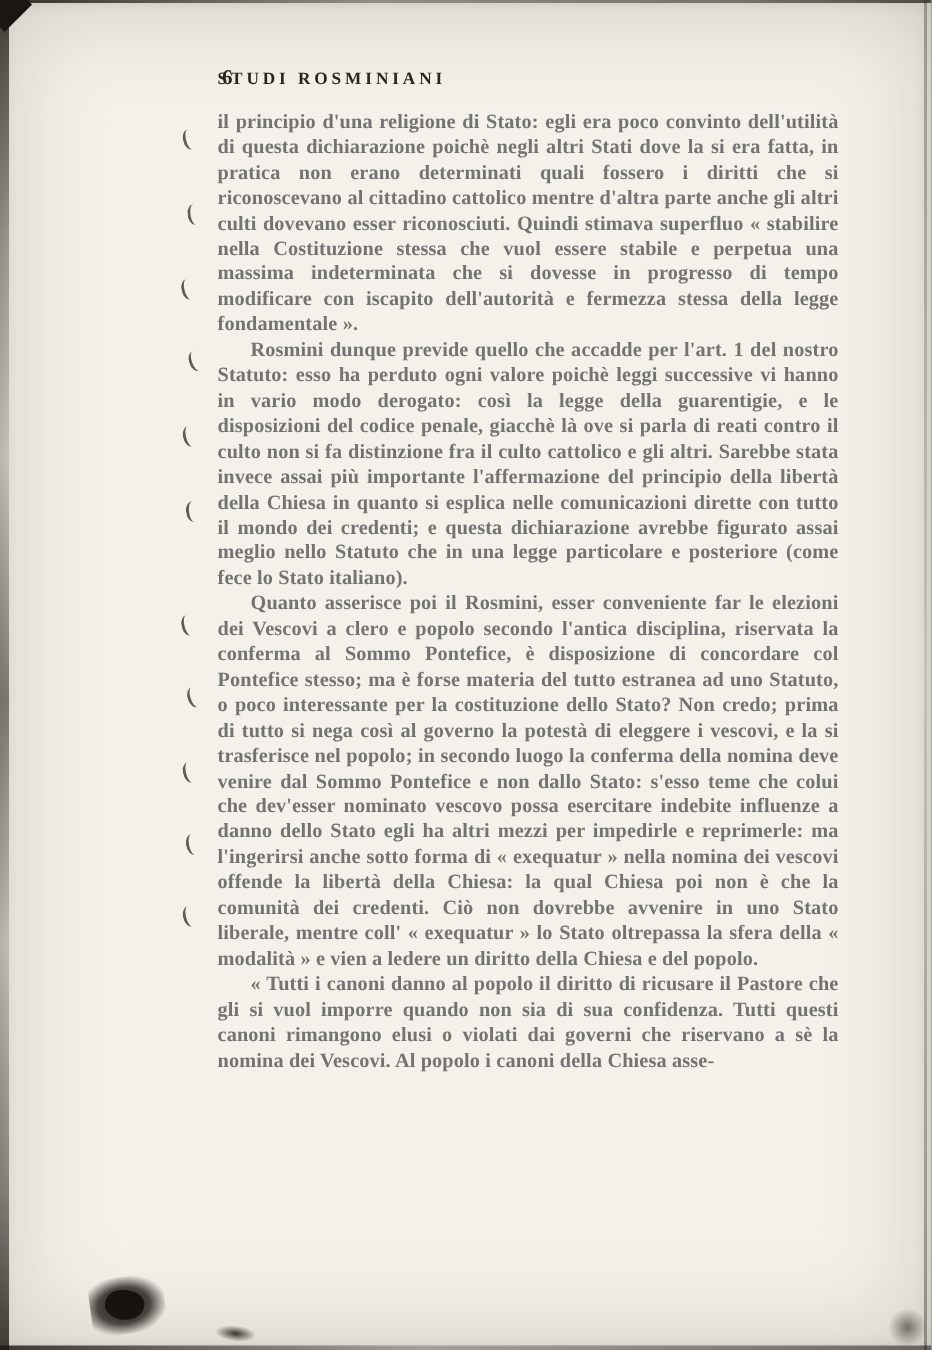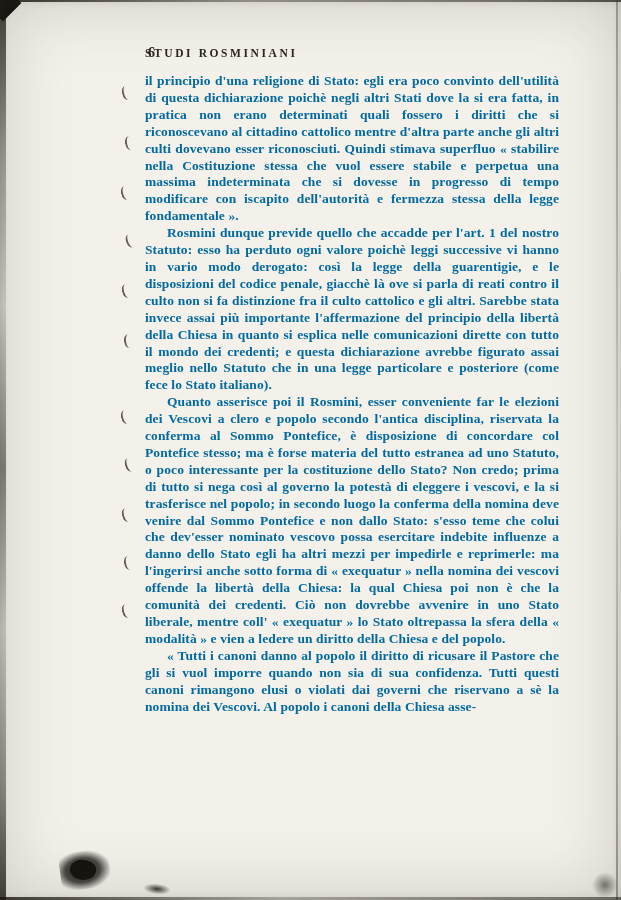--- a/index.html
+++ b/index.html
@@ -36,21 +36,21 @@
     text-align: left;
     font-size: 11.5px; font-weight: bold;
     letter-spacing: 2.6px;
   }
   
   .text-block {
     position: absolute;
     left: 145px; top: 73px; width: 414px;
     font-size: 13.5px; line-height: 16.9px;
     font-weight: bold;
-    color: #0369a1;
+    color: #737373;
     text-align: justify;
     letter-spacing: 0.1px;
   }
   .text-block p { margin: 0; }
   .text-block p.indent { text-indent: 22px; }
   
   .artifact { position: absolute; pointer-events: none; z-index: 4; }
   .corner-tl {
     left: -10px; top: -10px; width: 26px; height: 26px;
     background: #16130f;

